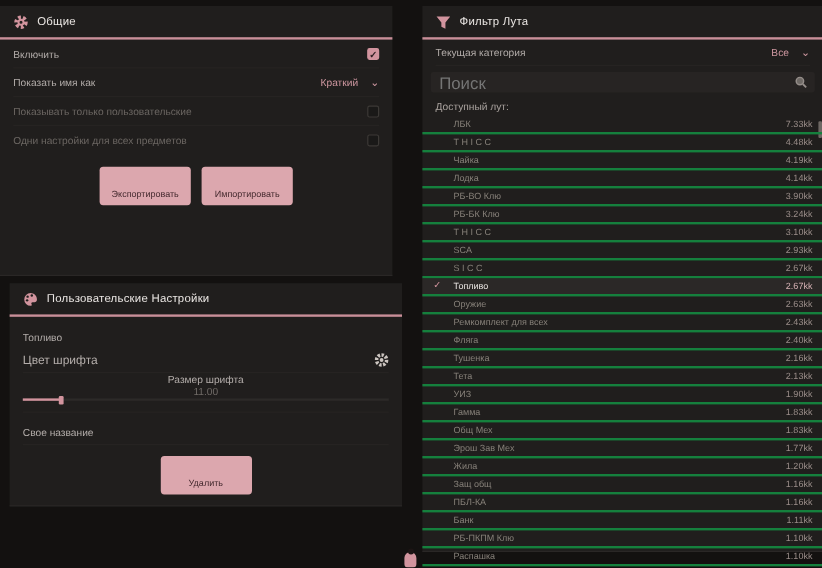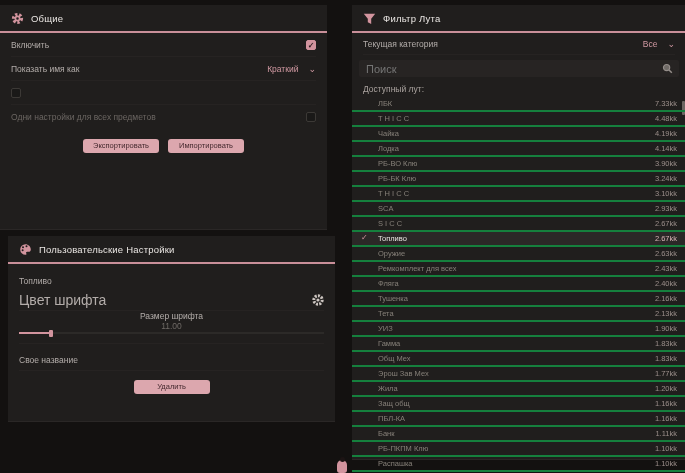--- a/index.html
+++ b/index.html
@@ -30,40 +30,40 @@
     border-radius:2px;box-sizing:border-box;flex:0 0 auto;
     font-size:8px;line-height:9px;text-align:center;color:transparent;
   }
   .checkbox.checked{background:#d2949e;border-color:#d2949e;color:#2a1b1e;font-weight:bold;}
   .selectval{color:#cf98a1;font-size:8.5px;display:flex;align-items:center;gap:10px;cursor:default;}
   .chev{color:#cf98a1;font-size:9px;line-height:8px;}
   .btnrow{display:flex;justify-content:center;gap:9px;margin-top:11px;}
   .btn{
     background:#dca7ae;color:#44292e;border:none;border-radius:3px;
     font-family:"Liberation Sans",sans-serif;
-    font-size:7.5px;height:14px;line-height:14px;padding:0 0;width:76px;text-align:center;
+    font-size:7.5px;height:14px;line-height:14px;padding:16px 0;width:76px;text-align:center;
   }
   
   .cs-label{color:#b3adaa;font-size:8.5px;margin:10px 11px 2px 11px;height:14px;display:flex;align-items:center;}
-  .cs-row{display:flex;justify-content:space-between;align-items:center;margin:0 11px;height:20px;border-bottom:1px solid #262322;color:#b3adaa;font-size:14px;}
+  .cs-row{display:flex;justify-content:space-between;align-items:center;margin:0 11px;height:20px;border-bottom:1px solid #262322;color:#b3adaa;font-size:10px;}
   .cs-size-row{display:flex;justify-content:space-between;align-items:center;margin:0 11px;height:16px;color:#b3adaa;font-size:8.5px;flex-direction:column;}
   .cs-size-val{color:#6f6a66;}
   .slider{position:relative;margin:2px 11px 6px 11px;height:8px;border-bottom:1px solid #262322;padding-bottom:6px;}
   .slider .track{position:absolute;left:0;top:3px;width:100%;height:2px;background:#2c2a28;}
   .slider .fill{position:absolute;left:0;top:3px;width:32px;height:2px;background:#d2949e;}
   .slider .thumb{position:absolute;left:30px;top:1px;width:4px;height:7px;background:#d2949e;border-radius:1px;}
   .cs-name-row{display:flex;align-items:center;margin:6px 11px 0 11px;height:20px;border-bottom:1px solid #262322;color:#b3adaa;font-size:8.5px;}
   .cs-name-input{flex:1;background:transparent;border:none;outline:none;color:#b3adaa;font-size:8.5px;font-family:"Liberation Sans",sans-serif;}
   
   .searchrow{
     display:flex;justify-content:space-between;align-items:center;
     margin:5px 7px 0 7px;height:17px;background:#272423;border-radius:2px;
     padding:0 5px;color:#6b6662;font-size:8.5px;
   }
-  .search-input{flex:1;background:transparent;border:none;outline:none;color:#9b9591;font-size:11px;font-family:"Liberation Sans",sans-serif;}
+  .search-input{flex:1;background:transparent;border:none;outline:none;color:#9b9591;font-size:14px;font-family:"Liberation Sans",sans-serif;}
   .listlabel{color:#aaa39f;font-size:8.5px;margin:7px 11px 3px 11px;}
   .lootlist{position:relative;margin:0;}
   .lrow{
     position:relative;display:flex;justify-content:space-between;align-items:center;
     height:13px;padding:0 9px 0 26px;
     border-bottom:2px solid #15803d;
     font-size:7.5px;color:#868079;
   }
   .lrow .lval{color:#9b8e8a;}
   .lrow.checked{background:#2b2827;color:#e8e4e1;}
@@ -97,20 +97,21 @@
         <div class="checkbox checked">✓</div>
       </div>
       <div class="srow">
         <span>Показать имя как</span>
         <span class="selectval">
           <span>Краткий</span>
           <span class="chev">⌄</span>
         </span>
       </div>
       <div class="srow">
+        <span class="dim">Показывать только пользовательские</span>
         <div class="checkbox"></div>
       </div>
       <div class="srow nodiv">
         <span class="dim">Одни настройки для всех предметов</span>
         <div class="checkbox"></div>
       </div>
     </div>
   <div class="btnrow">
     <button class="btn">Экспортировать</button>
     <button class="btn">Импортировать</button>

